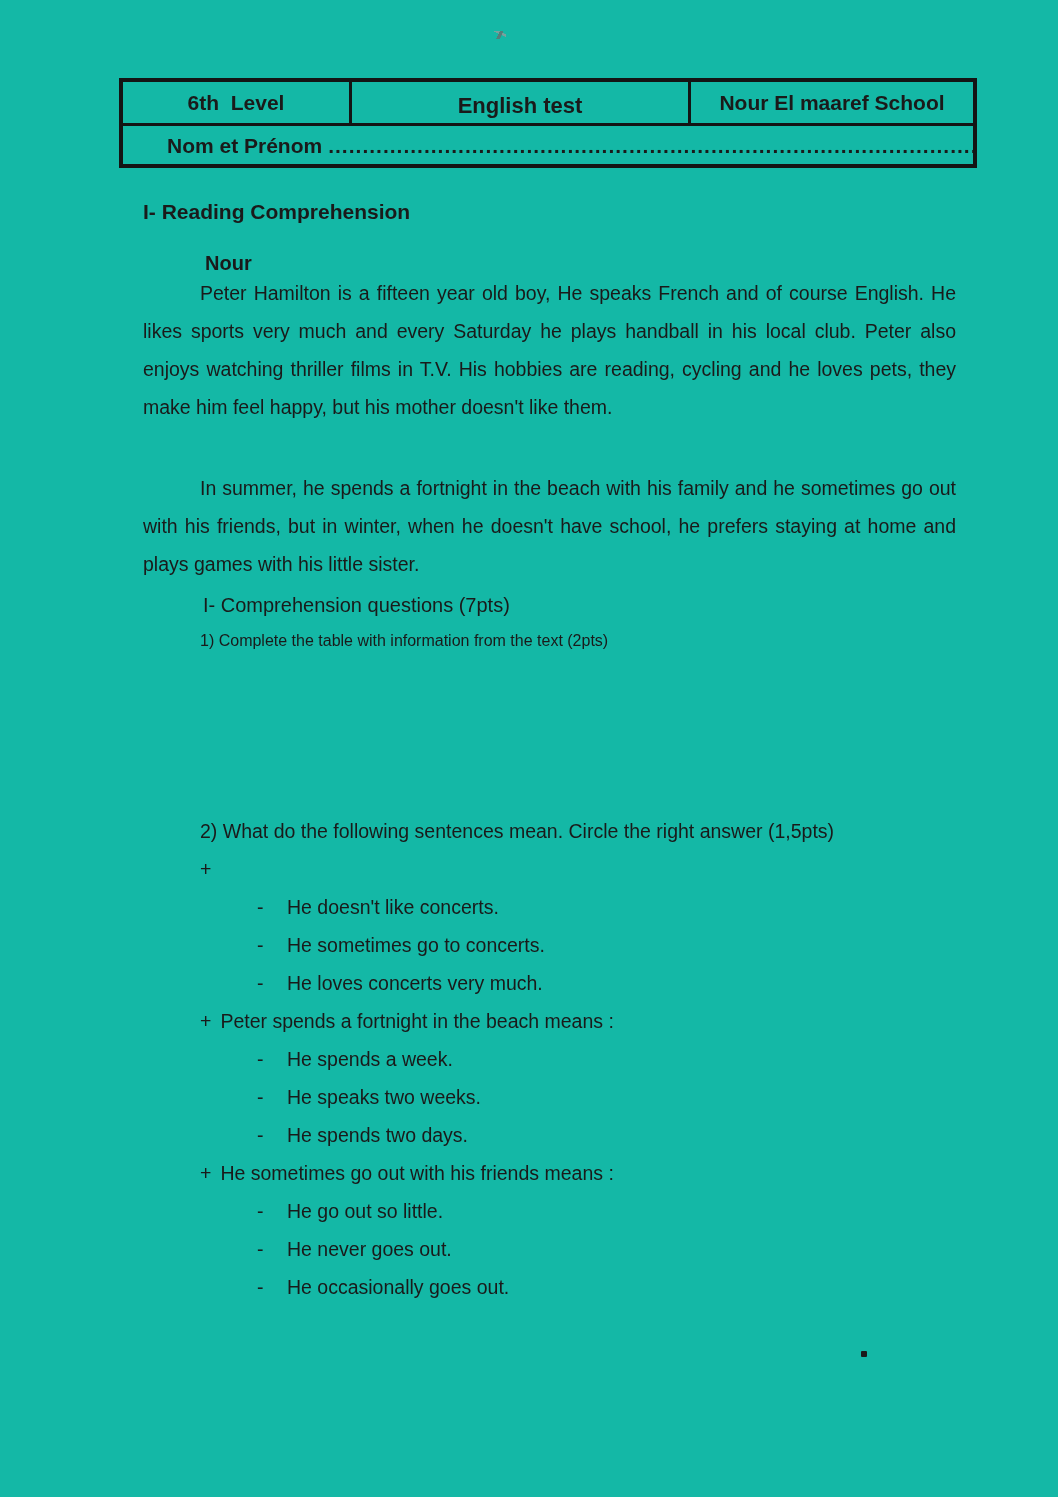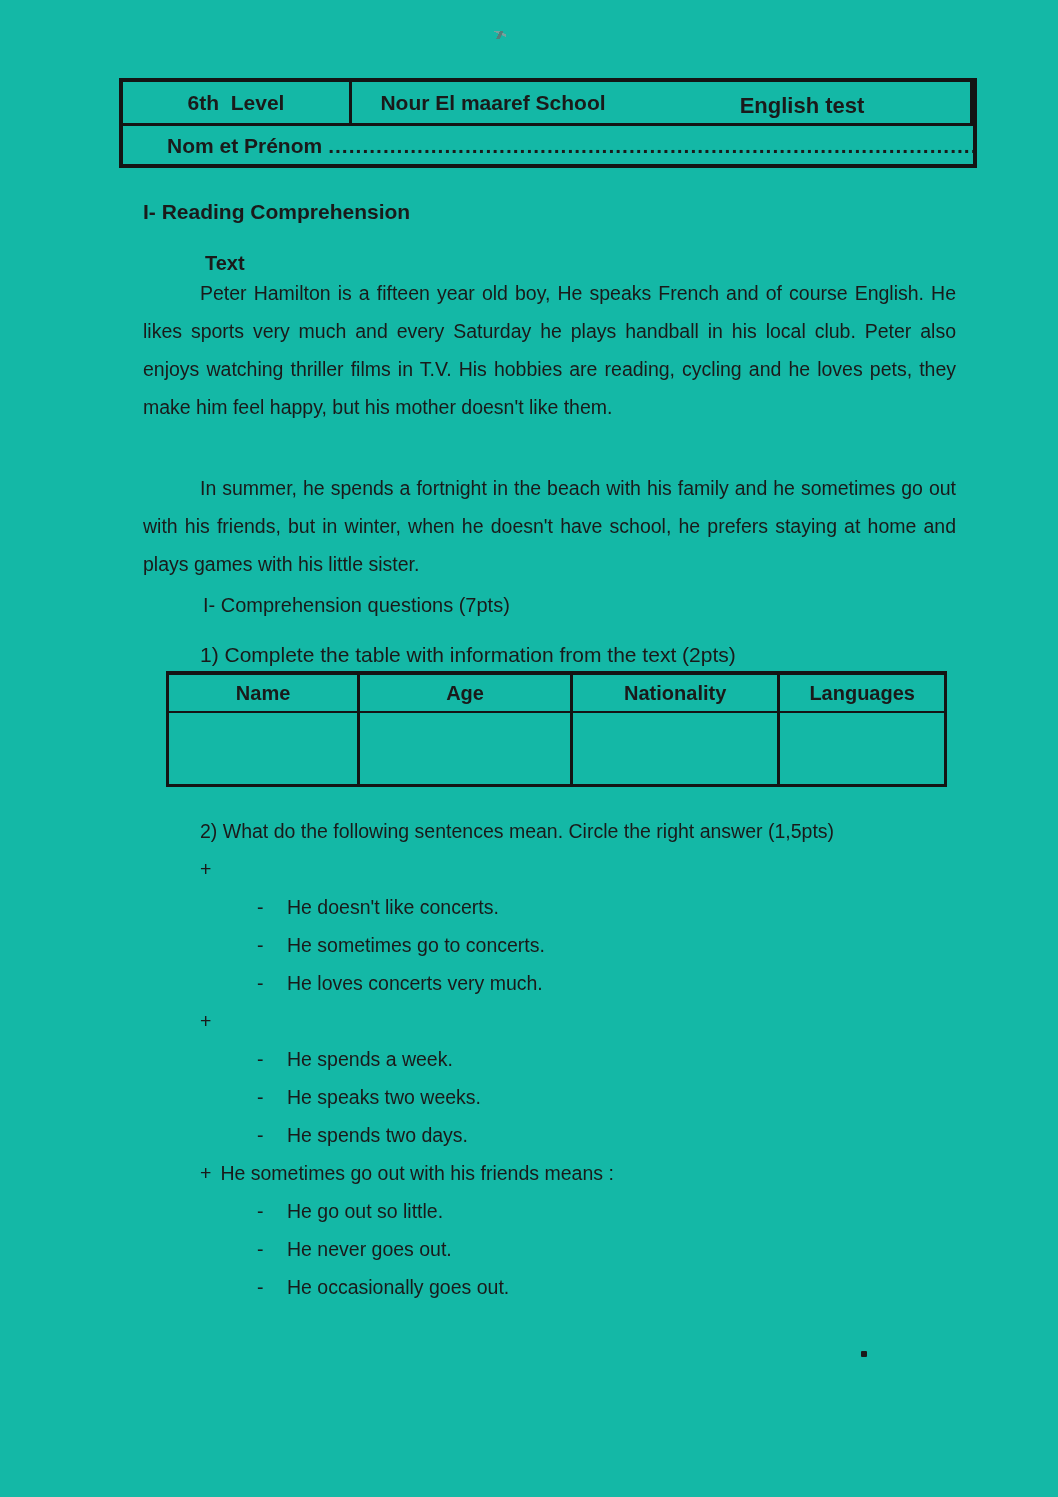--- a/index.html
+++ b/index.html
@@ -48,21 +48,21 @@
     position:absolute; left:143px; width:813px;
     font-size:19.5px; line-height:38px;
     text-align:justify; text-indent:57px;
   }
   .p1 { top:274px; }
   .p2 { top:469px; }
   .comp-heading {
     position:absolute; left:203px; top:594px; font-size:20px;
   }
   .q1-line {
-    position:absolute; left:200px; top:632px; font-size:21px;margin-top:11px;
+    position:absolute; left:200px; top:632px; font-size:16px;
   }
 
   
   .info-table {
     position:absolute; left:166px; top:671px;
     width:781px;
     border-collapse:collapse;
     border:3px solid #141414;
     border-top-width:4px;
   }
@@ -103,56 +103,38 @@
 </head>
 <body>
 
 <div class="page">
 
   <div class="artifact-top"></div>
 
   <div class="hdr-box">
     <div class="hdr-row1">
       <div class="hdr-cell c1">6th  Level</div>
+      <div class="hdr-cell c2">English test</div>
       <div class="hdr-cell c3">Nour El maaref School</div>
-      <div class="hdr-cell c2">English test</div>
     </div>
     <div class="hdr-row2">
       <span>Nom et Prénom</span>
       <span class="dots">.....................................................................................................................</span>
     </div>
   </div>
 
   <div class="sec-title">I- Reading Comprehension</div>
-  <div class="text-label">Text</div>
+  <div class="text-label">Nour</div>
 
   <p class="passage p2">In summer, he spends a fortnight in the beach with his family and he sometimes go out with his friends, but in winter, when he doesn't have school, he prefers staying at home and plays games with his little sister.</p>
   <p class="passage p1">Peter Hamilton is a fifteen year old boy, He speaks French and of course English. He likes sports very much and every Saturday he plays handball in his local club. Peter also enjoys watching thriller films in T.V. His hobbies are reading, cycling and he loves pets, they make him feel happy, but his mother doesn't like them.</p>
 
   <div class="comp-heading">I- Comprehension questions (7pts)</div>
   <div class="q1-line">1) Complete the table with information from the text (2pts)</div>
 
-  <table class="info-table">
-    <thead>
-      <tr>
-        <th class="cw0">Name</th>
-        <th class="cw1">Age</th>
-        <th class="cw2">Nationality</th>
-        <th class="cw3">Languages</th>
-      </tr>
-    </thead>
-    <tbody>
-      <tr>
-        <td></td>
-        <td></td>
-        <td></td>
-        <td></td>
-      </tr>
-    </tbody>
-  </table>
 
   <div class="q2-wrap">
     <div class="q2-line lead">2) What do the following sentences mean. Circle the right answer (1,5pts)</div>
 
     <div class="q2-line plus">
       <span class="blt">+</span>
     </div>
     <div class="q2-line dash">
       <span class="blt">-</span>
       <span>He doesn't like concerts.</span>
@@ -161,20 +143,21 @@
       <span class="blt">-</span>
       <span>He sometimes go to concerts.</span>
     </div>
     <div class="q2-line dash">
       <span class="blt">-</span>
       <span>He loves concerts very much.</span>
     </div>
 
     <div class="q2-line plus">
       <span class="blt">+</span>
+      <span>Peter spends a fortnight in the beach means :</span>
     </div>
     <div class="q2-line dash">
       <span class="blt">-</span>
       <span>He spends a week.</span>
     </div>
     <div class="q2-line dash">
       <span class="blt">-</span>
       <span>He speaks two weeks.</span>
     </div>
     <div class="q2-line dash">

